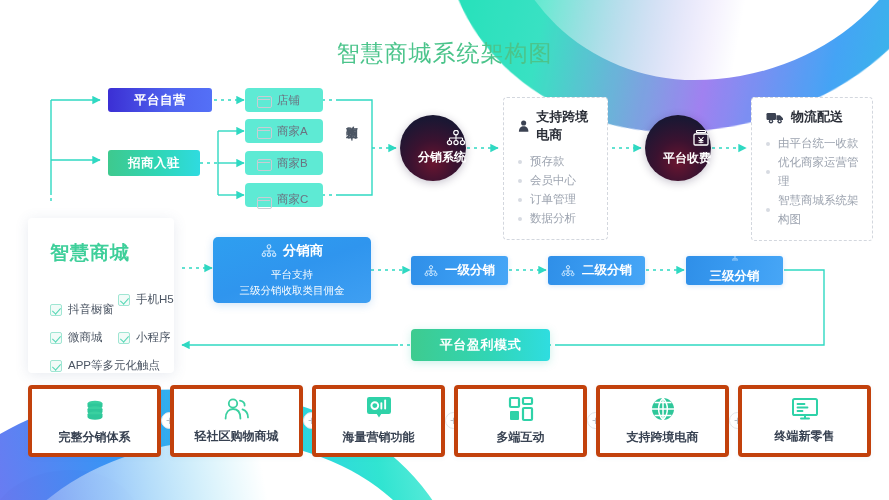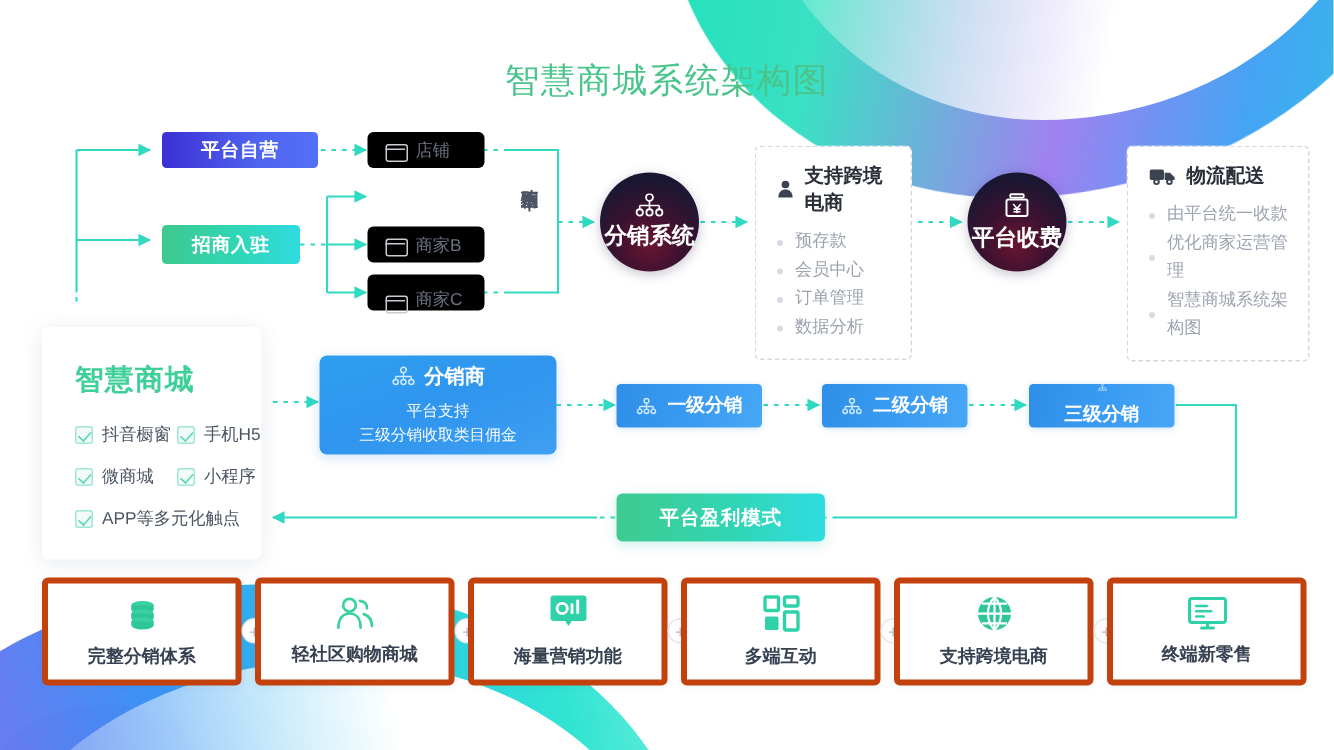--- a/index.html
+++ b/index.html
@@ -58,40 +58,40 @@
   .gbox {
     display:flex; align-items:center; justify-content:center;
     color:#fff; font-size:12.5px; font-weight:700; border-radius:3px;
     letter-spacing:.5px;
   }
   .blue-grad  { background: linear-gradient(90deg,#3b2fd4 0%,#4f63ef 60%,#5470f7 100%); }
   .green-grad { background: linear-gradient(90deg,#3ec98e 0%,#2fd6b6 55%,#2fdbe0 100%); }
 
   .pill {
     display:flex; align-items:center; gap:7px;
-    background:#000000; border-radius:4px;
+    background:#5eead4; border-radius:4px;
     height:24px; padding:0 12px;
     font-size:11.5px; color:#6b7280;
   }
   .pill .ic { width:13px; height:12px; position:relative; flex:none; }
   .pill .ic::before{
     content:""; position:absolute; left:0; top:2px; width:13px; height:10px;
     border:1.3px solid #c9ccd3; border-radius:2px;
   }
   .pill .ic::after{
     content:""; position:absolute; left:0; top:4.5px; width:13px; height:1.2px;
     background:#c9ccd3;
   }
 
   
   .circle {
     width:66px; height:66px; border-radius:50%;
     background: radial-gradient(circle at 50% 72%, #6b1530 0%, #3b1230 38%, #1b1733 75%, #141329 100%);
-    display:flex; flex-direction:column; align-items:center; justify-content:center;
-    color:#fff; font-size:15px; font-weight:700;
+    display:flex; flex-direction:column; align-items:flex-end; justify-content:center;
+    color:#fff; font-size:12px; font-weight:700;
     box-shadow: 0 2px 8px rgba(30,20,60,.25);
   }
   .circle svg { margin-bottom:3px; }
 
   
   .panel {
     border:1px dashed #d3d7de; border-radius:4px; background:#fff;
     padding:10px 12px 11px 14px;
   }
   .panel-head {
@@ -236,20 +236,24 @@
   <div class="node gbox blue-grad" style="left:108px;top:88px;width:104px;height:24px;">
     <span>平台自营</span>
   </div>
   <div class="node gbox green-grad" style="left:108px;top:150px;width:92px;height:26px;">
     <span>招商入驻</span>
   </div>
 
   <div class="node pill" style="left:245px;top:88px;width:78px;">
     <span class="ic"></span>
     <span>店铺</span>
+  </div>
+  <div class="node pill" style="left:245px;top:119px;width:78px;">
+    <span class="ic"></span>
+    <span>商家A</span>
   </div>
   <div class="node pill" style="left:245px;top:151px;width:78px;">
     <span class="ic"></span>
     <span>商家B</span>
   </div>
   <div class="node pill" style="left:245px;top:183px;width:78px;align-items:flex-end;">
     <span class="ic"></span>
     <span>商家C</span>
   </div>
 
@@ -307,21 +311,21 @@
       <li>由平台统一收款</li>
       <li>优化商家运营管理</li>
       <li>智慧商城系统架构图</li>
     </ul>
   </div>
 
   <div class="mallcard" style="left:28px;top:218px;width:146px;height:155px;">
     <div class="mall-title">智慧商城</div>
 
     <div class="chk-row">
-      <div class="chk" style="width:68px;">
+      <div class="chk" style="width:68px;margin-top:20px;">
         <span class="box"></span>
         <span>抖音橱窗</span>
       </div>
       <div class="chk">
         <span class="box"></span>
         <span>手机H5</span>
       </div>
     </div>
 
     <div class="chk-row">

